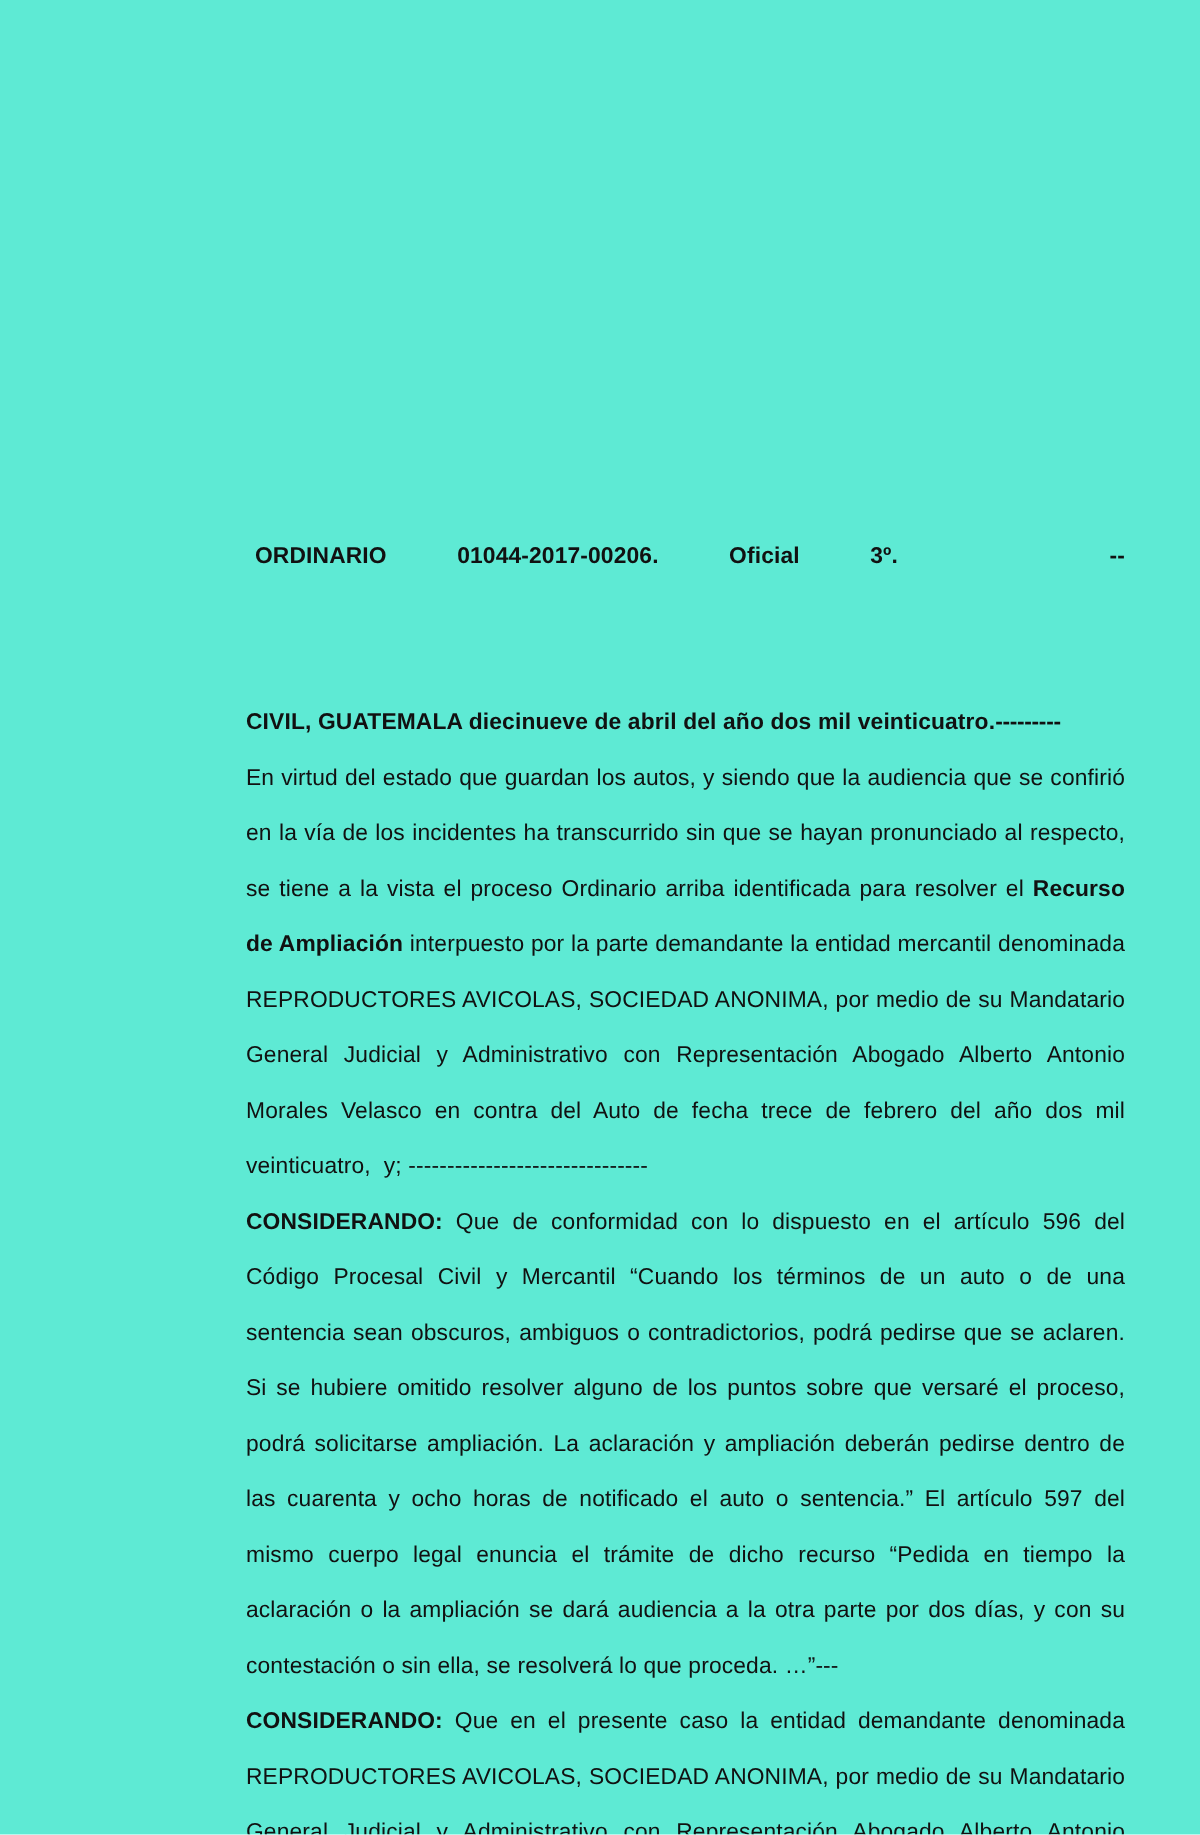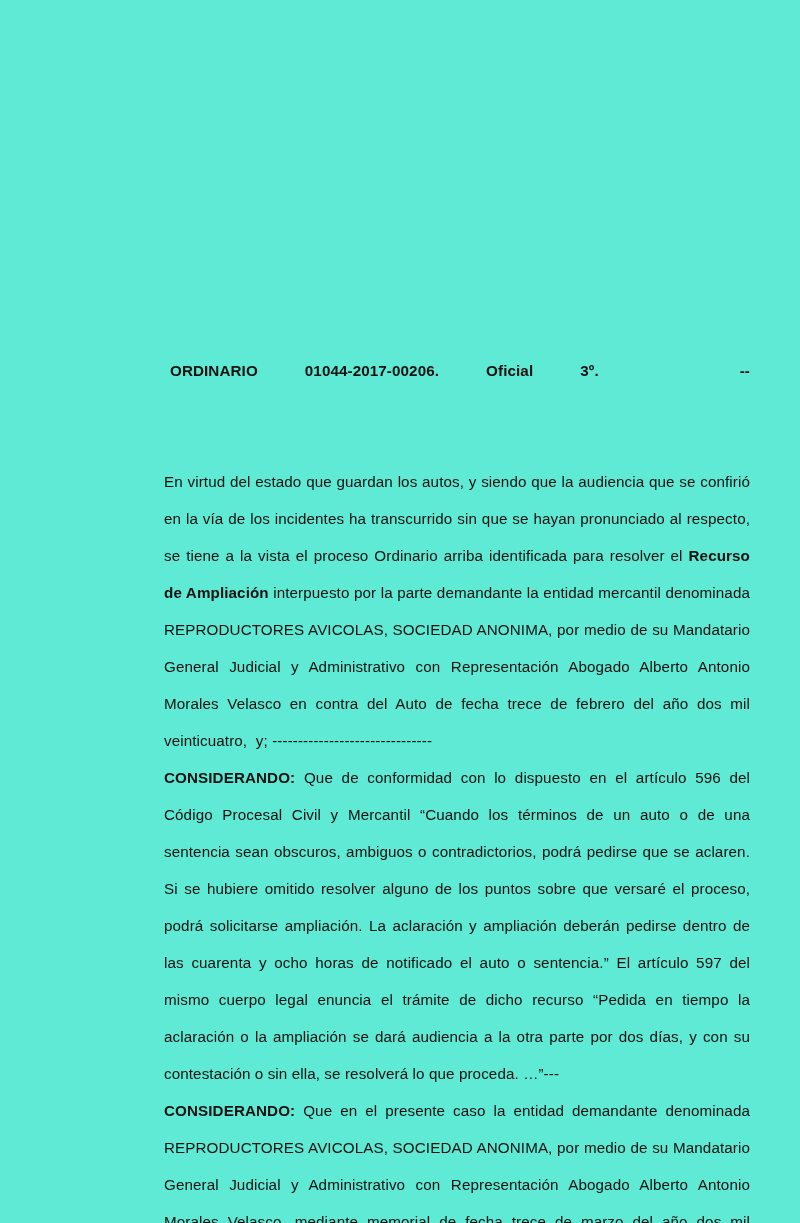--- a/index.html
+++ b/index.html
@@ -62,20 +62,21 @@
 <body>
 
 <div class="page">
 
   <div class="doc-body">
 
     <p class="para headline stretch-all">
       <span class="caseline">ORDINARIO 01044-2017-00206. Oficial 3º.   --</span>
     </p>
 
+    <p class="para headline"><span>CIVIL, GUATEMALA diecinueve de abril del año dos mil veinticuatro.</span><span class="dashes">---------</span></p>
 
     <div>
         <p class="para"><span>En virtud del estado que guardan los autos, y siendo que la audiencia que se confirió  en la vía de los incidentes ha transcurrido sin que se hayan pronunciado al respecto,  se tiene a la vista el proceso Ordinario arriba identificada para resolver el </span><b>Recurso de Ampliación</b><span> interpuesto por la parte demandante la entidad mercantil denominada REPRODUCTORES AVICOLAS, SOCIEDAD ANONIMA, por medio de su Mandatario General Judicial y Administrativo con Representación Abogado Alberto Antonio Morales Velasco en contra del Auto de fecha trece de febrero del año dos mil veinticuatro,  y; </span><span>-------------------------------</span></p>
         <p class="para"><b>CONSIDERANDO:</b><span> Que de conformidad con lo dispuesto en el artículo 596 del Código Procesal Civil y Mercantil “Cuando los términos de un auto o de una sentencia sean obscuros, ambiguos o contradictorios, podrá pedirse que se aclaren. Si se hubiere omitido resolver alguno de los puntos sobre que versaré el proceso, podrá solicitarse ampliación. La aclaración y ampliación deberán pedirse dentro de las cuarenta y ocho horas de notificado el auto o sentencia.” El artículo 597 del mismo cuerpo legal enuncia el trámite de dicho recurso “Pedida en tiempo la aclaración o la ampliación se dará audiencia a la otra parte por dos días, y con su contestación o sin ella, se resolverá lo que proceda. …”---</span></p>
         <p class="para"><b>CONSIDERANDO:</b><span> Que en el presente caso la entidad demandante denominada REPRODUCTORES AVICOLAS, SOCIEDAD ANONIMA, por medio de su Mandatario General Judicial y Administrativo con Representación Abogado Alberto Antonio Morales Velasco, mediante memorial de fecha trece de marzo del año dos mil veinticuatro compareció a interponer </span></p>
       </div>
 
   </div>
 
 </div>

